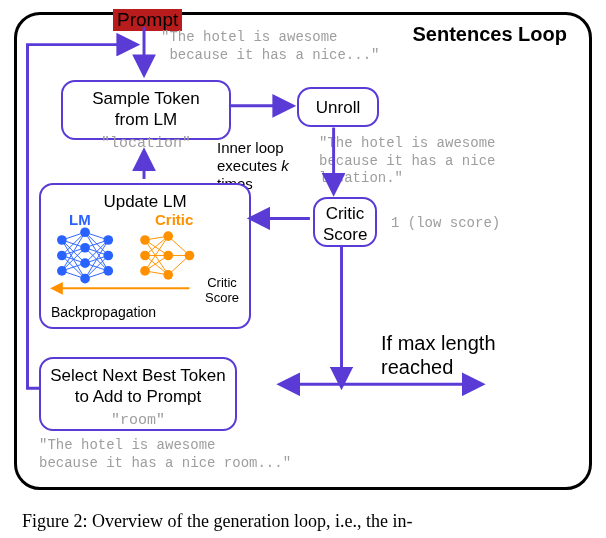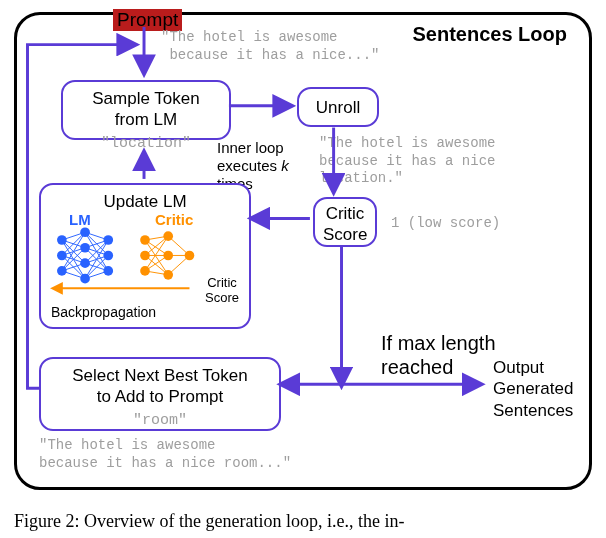--- a/index.html
+++ b/index.html
@@ -43,21 +43,21 @@
     padding: 6px 8px;
   }
   .box .sub { color:#9e9e9e; font-family:"Courier New",monospace; font-size:15px; margin-top:4px; }
   .caption {
     position: absolute;
     left: 0; bottom: 6px;
     width: 542px;
     text-align: left;
     font-family: "Times New Roman", serif;
     font-size: 18px;
-    padding-left: 14px;
+    padding-left: 22px;
   }
   
   .update-inner { position:absolute; left:0; top:26px; width:100%; height:calc(100% - 26px); }
   .nn-label { position:absolute; font-size:15px;font-weight:bold; }
   .lm-label { color:#2962ff; left:28px; top:0; }
   .cr-label { color:#ff9100; left:114px; top:0; }
   .bp-label { position:absolute; left:10px; bottom:6px; font-size:14px; color:#000; }
   .cs-label { position:absolute; right:10px; bottom:22px; font-size:13px; text-align:center;color:#000; line-height:1.1;}
   .svg-overlay { position:absolute; inset:0; width:100%; height:100%; pointer-events:none; }
   .small-label { position:absolute; font-size:20px; color:#000; line-height:1.2; }
@@ -170,32 +170,29 @@
         </g>
 
         <g stroke="#ff9100" stroke-width="2" fill="#ff9100">
           <line x1="152" y1="80" x2="18" y2="80"></line>
           <polygon points="10,80 20,75 20,85"></polygon>
         </g>
       </svg>
     </div>
   </div>
 
-  <div class="box" style="left:22px; top:342px; width:242px; height:74px;">
+  <div class="box" style="left:22px; top:342px; width:198px; height:74px;">
     <div style="white-space:pre">Select Next Best Token
 to Add to Prompt</div>
     <div class="sub">"room"</div>
   </div>
 
   <div class="small-label" style="left:364px; top:316px; white-space:pre;">If max length
 reached</div>
 
-  <div class="outlabel" style="left:476px; top:342px; white-space:pre;">Output
-Generated
-Sentences</div>
 
   <div class="quoted" style="position:absolute; left:22px; top:422px;">"The hotel is awesome
 because it has a nice room..."</div>
 
   <svg class="svg-overlay" viewBox="0 0 578 478">
     <defs>
       <marker id="ap" markerWidth="8" markerHeight="8" refX="6" refY="4" orient="auto">
         <path d="M0,0 L8,4 L0,8 Z" fill="#5a3bd6"></path>
       </marker>
     </defs>

